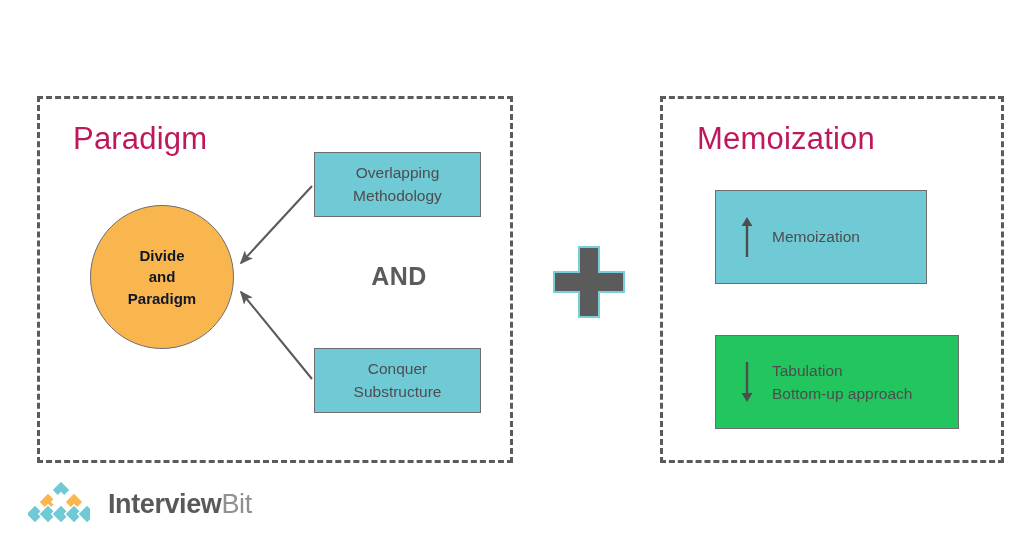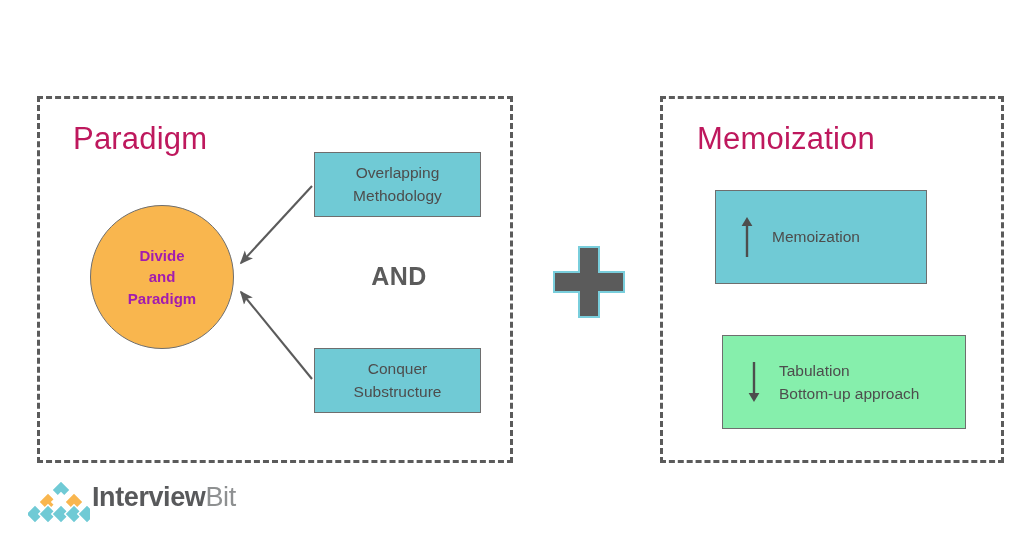--- a/index.html
+++ b/index.html
@@ -48,21 +48,21 @@
     width: 144px;
     height: 144px;
     border-radius: 50%;
     background: #F9B64E;
     border: 1.5px solid #6e6e6e;
     box-sizing: border-box;
     display: flex;
     flex-direction: column;
     align-items: center;
     justify-content: center;
-    color: #a21caf;
+    color: #0f172a;
     font-weight: bold;
     font-size: 15px;
     line-height: 1.42;
     text-align: center;
   }
 
   
   .box {
     position: absolute;
     box-sizing: border-box;
@@ -72,21 +72,21 @@
     color: #4d4d4d;
   }
   .box.centered {
     justify-content: center;
     text-align: center;
     flex-direction: column;
     font-size: 15.5px;
     line-height: 1.45;
   }
   .teal   { background: #70CAD5; }
-  .orange { background: #86efac; margin-left: 7px; }
+  .orange { background: #22c55e; }
 
   #box-overlapping { left: 314px; top: 152px; width: 167px; height: 65px; }
   #box-optimal     { left: 314px; top: 348px; width: 167px; height: 65px; }
 
   #box-memoization { left: 715px; top: 190px; width: 212px; height: 94px; }
   #box-tabulation  { left: 715px; top: 335px; width: 244px; height: 94px; }
 
   .method-inner {
     display: flex;
     align-items: center;
@@ -130,22 +130,22 @@
     width: 1024px; height: 540px;
     pointer-events: none;
   }
 
   
   #logo {
     position: absolute;
     left: 28px;
     top: 482px;
     display: flex;
-    align-items: flex-start;
-    gap: 2px;
+    align-items: center;
+    gap: 18px;
   }
   #logo-mark { width: 62px; height: 44px; display: block; }
   #logo-text {
     font-size: 27px;
     letter-spacing: -0.4px;
     white-space: nowrap;
   }
   #logo-text .bold  { font-weight: bold; color: #58595b; }
   #logo-text .light { font-weight: 400;  color: #8e9091; }
 </style>

